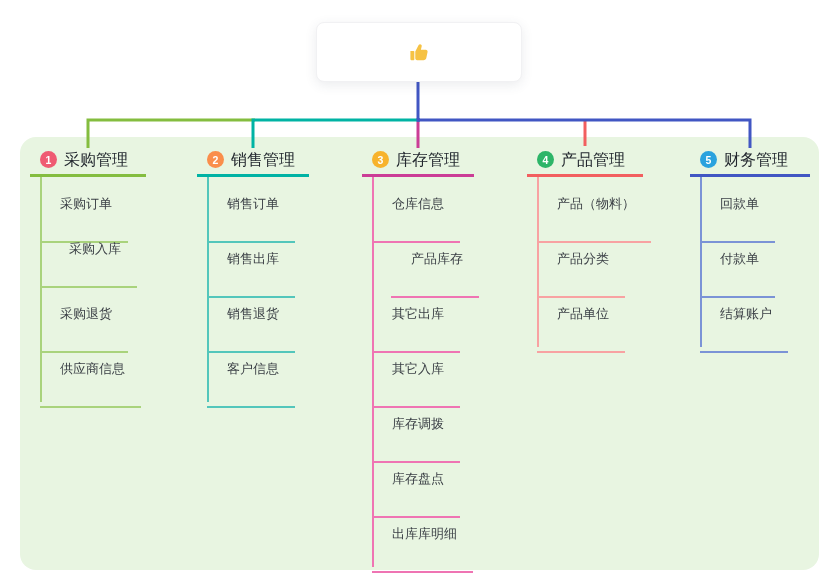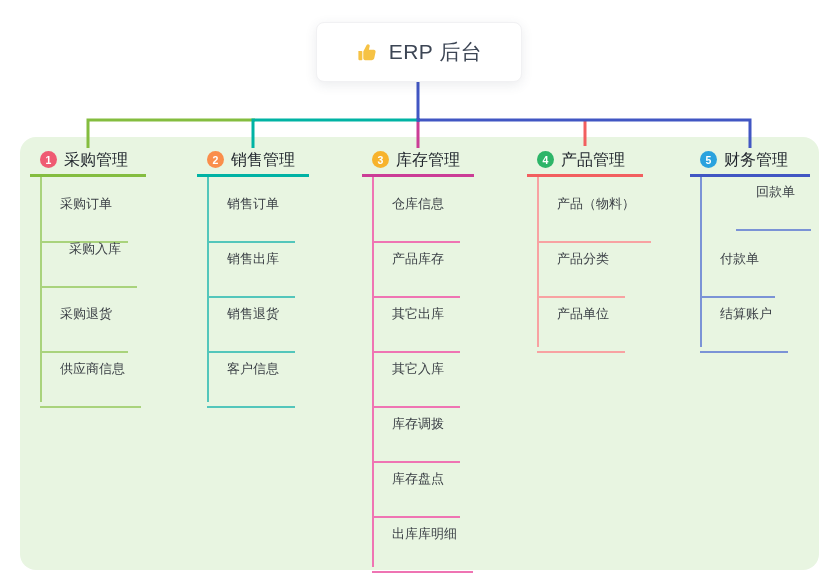--- a/index.html
+++ b/index.html
@@ -64,21 +64,20 @@
       <path d="M418,80 L418,121.5" stroke="#4156c3" stroke-width="3" fill="none"></path>
     </svg>
 
   <div id="root-node">
     <span style="display:flex;">
       <svg width="23" height="23" viewBox="0 0 24 24">
         <path class="thumb-fill" d="M2.6 10.4h3.3c.4 0 .7.3.7.7v8.2c0 .4-.3.7-.7.7H3.4c-.5 0-.9-.4-.9-.9v-8.6z" fill="#f6c244"></path>
         <path class="thumb-fill" d="M7.6 19.1v-8.2l3.5-6.7c.3-.6.9-.9 1.5-.9 1 0 1.75.8 1.75 1.75 0 .14-.02.28-.05.42l-.85 3.73h5.1c1.2 0 2.1 1.1 1.85 2.27l-1.3 6.2c-.28 1.37-1.5 2.35-2.9 2.35H9.5c-1.05 0-1.9-.86-1.9-1.93z" fill="#f6c244"></path>
       </svg>
     </span>
-    <span class="root-title">ERP 后台</span>
   </div>
 
   <div id="branches-layer">
       <div class="branch">
     <div class="branch-header" style="left: 30px; width: 116px; border-bottom-color: rgb(132, 189, 63);">
       <span class="badge" style="background: rgb(239, 91, 114);">1</span>
       <span class="branch-label">采购管理</span>
     </div>
     <div class="spine" style="left: 40px; top: 177px; height: 225px; background: rgb(169, 211, 124);"></div>
   <div class="child-item" style="left: 40px; top: 195px; border-bottom-color: rgb(169, 211, 124);">
@@ -115,21 +114,21 @@
       </div>
       <div class="branch">
     <div class="branch-header" style="left: 362px; width: 112px; border-bottom-color: rgb(203, 61, 150);">
       <span class="badge" style="background: rgb(247, 179, 44);">3</span>
       <span class="branch-label">库存管理</span>
     </div>
     <div class="spine" style="left: 372px; top: 177px; height: 390px; background: rgb(239, 116, 179);"></div>
   <div class="child-item" style="left: 372px; top: 195px; border-bottom-color: rgb(239, 116, 179);">
     <span class="child-label">仓库信息</span>
   </div>
-        <div class="child-item" style="left: 372px; top: 250px; border-bottom-color: rgb(239, 116, 179);">
+        <div class="child-item" style="left: 391px; top: 250px; border-bottom-color: rgb(239, 116, 179);">
     <span class="child-label">产品库存</span>
   </div>
         <div class="child-item" style="left: 372px; top: 305px; border-bottom-color: rgb(239, 116, 179);">
     <span class="child-label">其它出库</span>
   </div>
         <div class="child-item" style="left: 372px; top: 360px; border-bottom-color: rgb(239, 116, 179);">
     <span class="child-label">其它入库</span>
   </div>
         <div class="child-item" style="left: 372px; top: 415px; border-bottom-color: rgb(239, 116, 179);">
     <span class="child-label">库存调拨</span>
@@ -156,21 +155,21 @@
         <div class="child-item" style="left: 537px; top: 305px; border-bottom-color: rgb(248, 162, 162);">
     <span class="child-label">产品单位</span>
   </div>
       </div>
       <div class="branch">
     <div class="branch-header" style="left: 690px; width: 120px; border-bottom-color: rgb(65, 86, 195);">
       <span class="badge" style="background: rgb(42, 162, 222);">5</span>
       <span class="branch-label">财务管理</span>
     </div>
     <div class="spine" style="left: 700px; top: 177px; height: 170px; background: rgb(123, 147, 214);"></div>
-  <div class="child-item" style="left: 700px; top: 183px; border-bottom-color: rgb(123, 147, 214); margin-left: 36px;">
+  <div class="child-item" style="left: 700px; top: 195px; border-bottom-color: rgb(123, 147, 214);">
     <span class="child-label">回款单</span>
   </div>
         <div class="child-item" style="left: 700px; top: 250px; border-bottom-color: rgb(123, 147, 214);">
     <span class="child-label">付款单</span>
   </div>
         <div class="child-item" style="left: 700px; top: 305px; border-bottom-color: rgb(123, 147, 214);">
     <span class="child-label">结算账户</span>
   </div>
       </div>
     </div>

